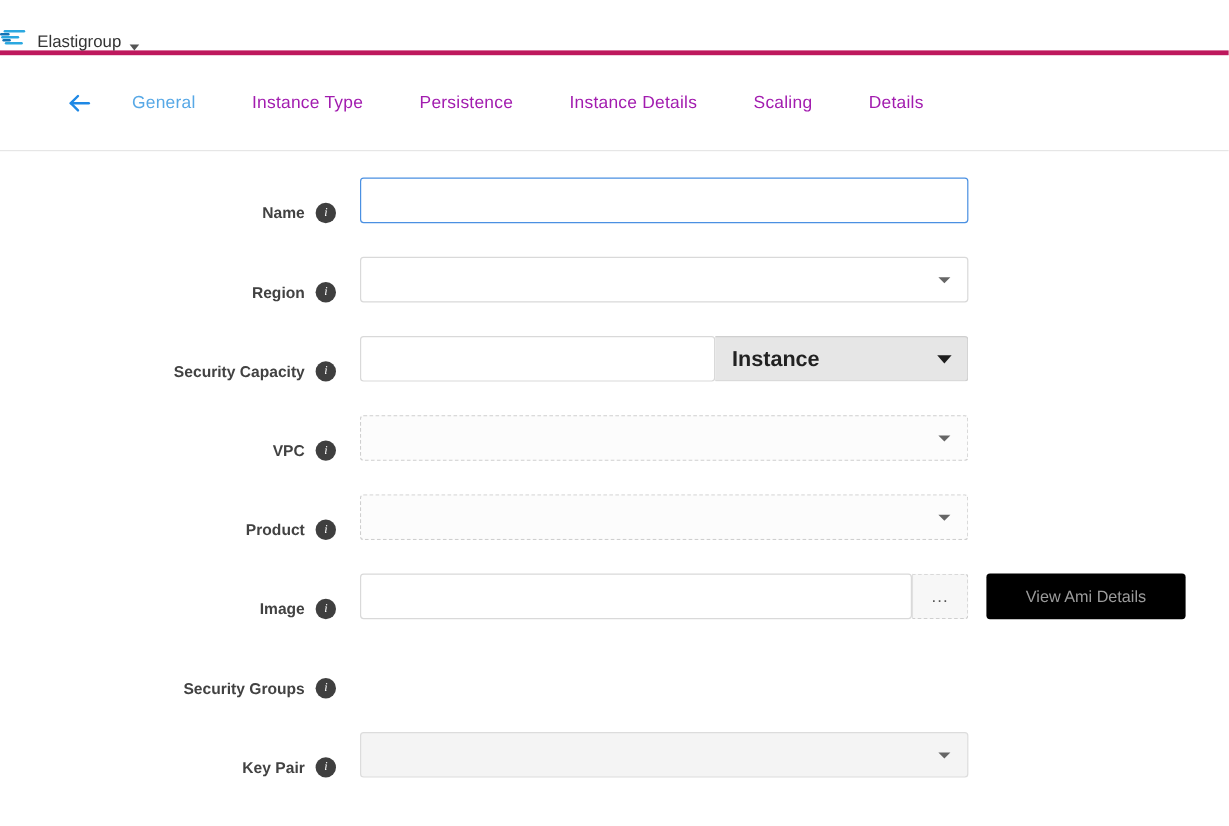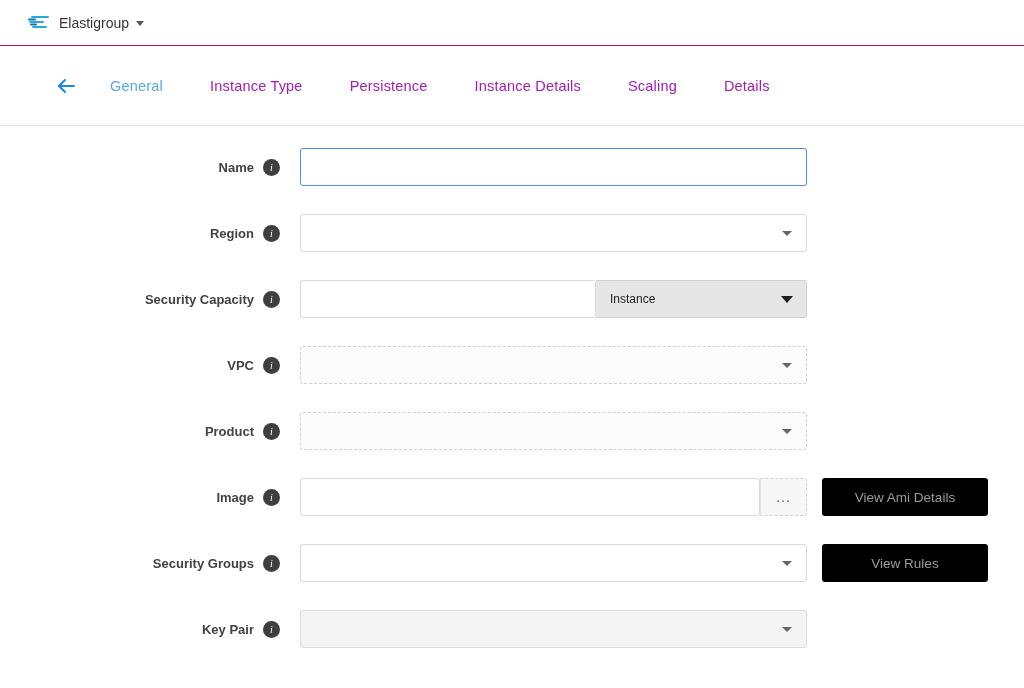--- a/index.html
+++ b/index.html
@@ -1,37 +1,37 @@
 <!DOCTYPE html>
 <html><head>
 <meta charset="utf-8">
 <style>
   * { margin:0; padding:0; box-sizing:border-box; }
   html,body { width:1024px; height:688px; background:#ffffff; overflow:hidden;
               font-family:"Liberation Sans", sans-serif; }
 
   
-  .app-header { height:46px; display:flex; align-items:center; padding-left:28px;
-                border-bottom:1px solid #be185d; background:#fff; }
+  .app-header { height:46px; display:flex; align-items:flex-end; padding-left:0;
+                border-bottom:4px solid #be185d; background:#fff; }
   .logo { width:24px; height:20px; display:flex; align-items:center; }
   .app-name { font-size:14px; color:#333; margin-left:7px; cursor:pointer; }
   .hdr-caret { width:0; height:0; margin-left:7px; margin-top:2px;
                border-left:4px solid transparent; border-right:4px solid transparent;
                border-top:5px solid #555; cursor:pointer; }
 
   
   .tabbar { height:80px; display:flex; align-items:center; border-bottom:1px solid #e6e6e6;padding-left:28px; }
   .back-btn { margin-left:28px; cursor:pointer; display:flex; align-items:center; }
   .tabs { display:flex; margin-left:34px; }
   .tab { font-size:14.5px; color:#a21caf; margin-right:47px; cursor:pointer; letter-spacing:.2px; }
   .tab.active { color:#57a8e6; }
 
   
   .form { padding-top:22px; }
-  .row { display:flex; align-items:center; height:38px; margin-bottom:28px; }
+  .row { display:flex; align-items:flex-end; height:38px; margin-bottom:28px; }
   .label-wrap { width:280px; display:flex; justify-content:flex-end; align-items:center; }
   .flabel { font-size:13px; font-weight:bold; color:#424242; }
   .info { width:17px; height:17px; border-radius:50%; background:#3f3f3f; color:#fff;
           font-size:10px; font-style:italic; font-family:"Liberation Serif", serif;
           display:flex; align-items:center; justify-content:center; margin-left:9px;
           cursor:pointer; flex:0 0 17px; }
   .field-area { margin-left:20px; display:flex; align-items:center; }
 
   .box { height:38px; border-radius:3px; background:#fff; border:1px solid #d9d9d9; }
   input.txt { height:38px; border-radius:3px; border:1px solid #d9d9d9; outline:none;
@@ -44,21 +44,21 @@
   .select .caret { width:0; height:0; border-left:5px solid transparent;
                    border-right:5px solid transparent; border-top:5px solid #666; }
   .select.disabled { border:1px dashed #cfcfcf; background:#fcfcfc; cursor:default; }
   .select.filled   { background:#f4f4f4; border:1px solid #dcdcdc; }
 
   .cap-input { width:296px; border-right:1px solid #e0e0e0;
                border-top-right-radius:0; border-bottom-right-radius:0; }
   .unit-select { width:211px; height:38px; background:#e6e6e6; border:1px solid #cfcfcf;
                  border-left:none; border-radius:0 3px 3px 0; display:flex; align-items:center;
                  justify-content:space-between; padding:0 13px 0 14px; cursor:pointer; }
-  .unit-select .unit-label { font-size:12px; color:#222; }
+  .unit-select .unit-label { font-size:18px; color:#222;font-weight:bold; }
   .unit-select .caret-bold { width:0; height:0; border-left:6px solid transparent;
                  border-right:6px solid transparent; border-top:7px solid #1d1d1d; }
 
   .img-input { width:460px; border-radius:3px 0 0 3px; }
   .dots-btn { width:47px; height:38px; background:#f7f7f7; border:1px dashed #cfcfcf;
               border-left:1px solid #e0e0e0; border-radius:0 3px 3px 0; font-size:14px;
               color:#555; cursor:pointer; display:flex; align-items:center; justify-content:center;
               font-family:"Liberation Sans", sans-serif; letter-spacing:1px; }
 
   .action-btn { width:166px; height:38px; margin-left:15px; background:#000000; border:none;
@@ -177,26 +177,20 @@
       <button class="dots-btn">...</button>
       <button class="action-btn">View Ami Details</button>
     </div>
   </div>
 
   <div class="row">
     <div class="label-wrap">
       <span class="flabel">Security Groups</span>
       <span class="info">i</span>
     </div>
-    <div class="field-area">
-      <div class="box select">
-        <span class="caret"></span>
-      </div>
-      <button class="action-btn">View Rules</button>
-    </div>
   </div>
 
   <div class="row">
     <div class="label-wrap">
       <span class="flabel">Key Pair</span>
       <span class="info">i</span>
     </div>
     <div class="field-area">
       <div class="box select filled">
         <span class="caret"></span>

